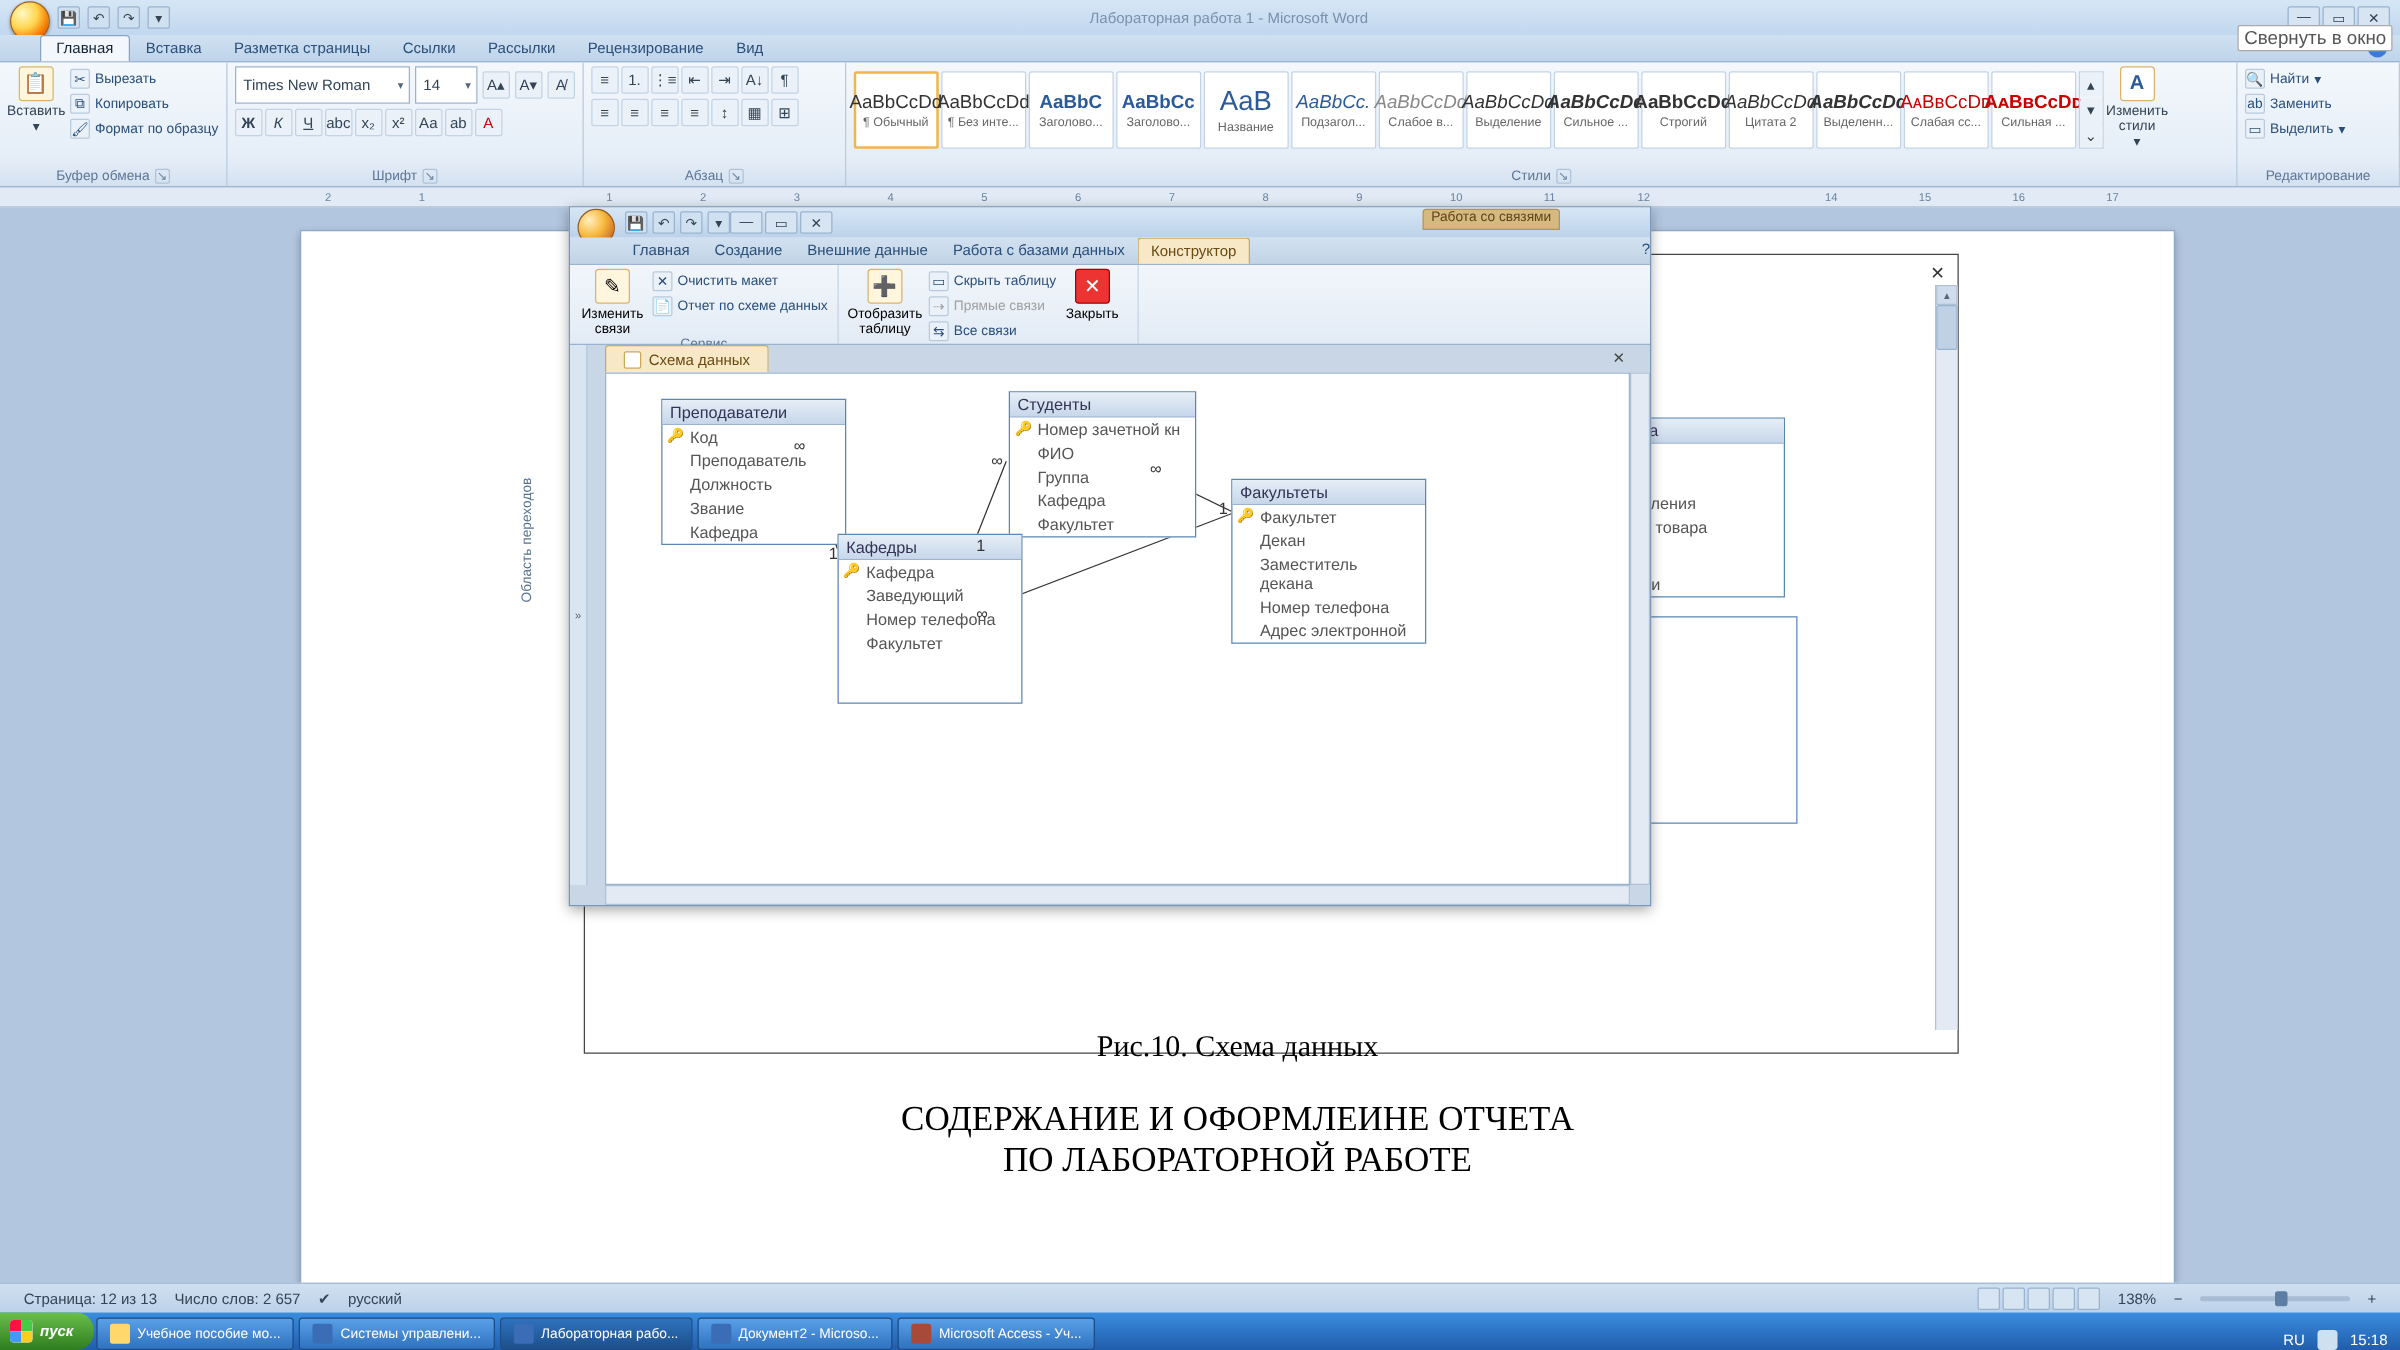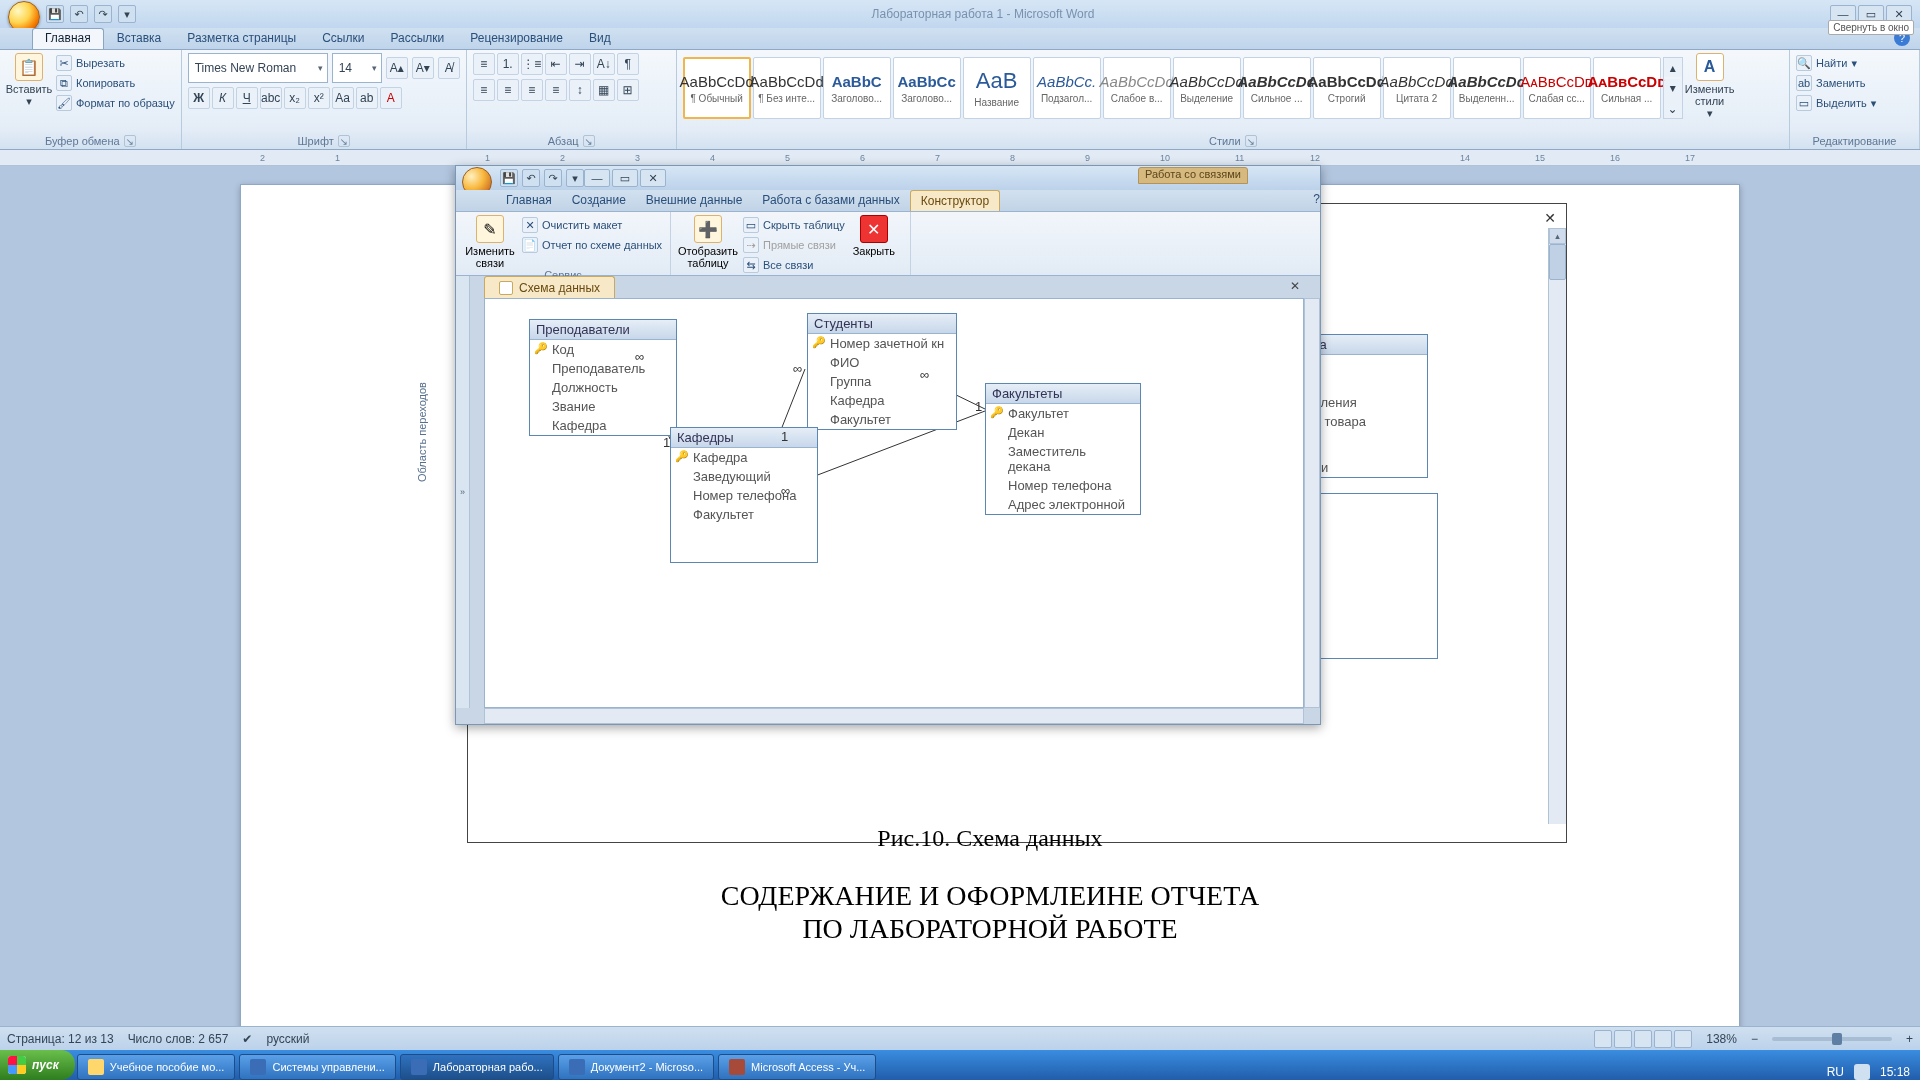--- a/index.html
+++ b/index.html
@@ -7,21 +7,21 @@
 
 
 .word-window { position:absolute; inset:0; background:#cfdced; display:flex; flex-direction:column; }
 .title-row { height:28px; background:linear-gradient(#d6e6f5,#c1d7ef); color:#4f6b8f; font-size:12px; display:flex; align-items:center; }
 .title-row .qat { display:flex; gap:6px; padding-left:8px; align-items:center; }
 .qat .orb { width:32px; height:32px; margin-top:6px; border-radius:50%; background:radial-gradient(circle at 30% 30%,#fff9c4,#ffd54f 40%,#f57c00 70%,#bf360c); border:1px solid #a06020; box-shadow:0 1px 3px rgba(0,0,0,.4);}
 .qat-btn { width:18px; height:18px; background:#cfe0f0; border:1px solid #9ab3cf; border-radius:2px; display:flex; align-items:center; justify-content:center; font-size:11px; color:#345; }
 .title-text { flex:1; text-align:center; font-size:12px; color:#7a91ae;}
 .win-controls { display:flex; gap:2px; margin-right:8px; }
 .win-btn { width:26px; height:18px; background:#d7e4f2; border:1px solid #9ab3cf; border-radius:2px; display:flex; align-items:center; justify-content:center; font-size:11px; color:#345; }
-.collapse-hint { position:absolute; right:6px; top:20px; font-size:10px; background:#fff; border:1px solid #aaa; padding:1px 4px; color:#555; border-radius:2px; }
+.collapse-hint { position:absolute; right:6px; top:20px; font-size:15px; background:#fff; border:1px solid #aaa; padding:1px 4px; color:#555; border-radius:2px; }
 
 
 .tabs-row { height:22px; display:flex; padding-left:32px; background:linear-gradient(#cfe0f0,#bfd4eb); border-bottom:1px solid #8da9c6; }
 .tab { padding:2px 12px 0; font-size:12px; color:#2a4f7a; cursor:pointer; border:1px solid transparent; border-bottom:none; border-radius:3px 3px 0 0; }
 .tab.active { background:#f3f7fc; border-color:#8aa5c2; color:#123; }
 .tabs-row .help-icon { margin-left:auto; margin-right:10px; width:16px; height:16px; border-radius:50%; background:#3a7bd5; color:#fff; font-size:11px; display:flex; align-items:center; justify-content:center; margin-top:2px; }
 
 
 .ribbon { height:100px; background:linear-gradient(#f4f8fc,#e4edf7 80%,#d3e1f0); border-bottom:1px solid #8da9c6; display:flex; font-size:12px; color:#345; }
 .group { border-right:1px solid #b8cadd; display:flex; flex-direction:column; padding:3px 6px 0; }
@@ -85,21 +85,21 @@
 .doc-tab { position:absolute; left:28px; top:0; height:22px; padding:2px 14px; background:#f7e9c8; border:1px solid #c9a95e; border-bottom:none; border-radius:3px 3px 0 0; font-size:12px; color:#6a4a10; display:flex; align-items:center; gap:6px;}
 .doc-tab .dtico { width:14px; height:14px; background:#fff; border:1px solid #c9a95e; display:inline-block; border-radius:2px; }
 .doc-tab-close { position:absolute; right:20px; top:3px; font-size:12px; color:#444; }
 .schema-canvas { position:absolute; left:28px; right:16px; top:22px; bottom:16px; background:#fff; border:1px solid #9ab3cf; overflow:hidden; }
 .sv { position:absolute; right:0; top:22px; bottom:16px; width:16px; background:#e3eaf3; border:1px solid #b0c2d6; }
 .sh { position:absolute; left:28px; right:16px; bottom:0; height:16px; background:#e3eaf3; border:1px solid #b0c2d6; }
 .access-status { height:20px; background:linear-gradient(#d2e1f0,#bcd2ea); border-top:1px solid #9ab3cf; font-size:11px; color:#345; display:flex; align-items:center; padding:0 8px; }
 .access-status .flex1 { flex:1; }
 
 
-.word-status { height:24px; background:linear-gradient(#cfe0f0,#bcd2ea); border-top:1px solid #9ab3cf; display:flex; align-items:center; font-size:12px; color:#345; padding:0 7px; gap:14px;}
+.word-status { height:24px; background:linear-gradient(#cfe0f0,#bcd2ea); border-top:1px solid #9ab3cf; display:flex; align-items:center; font-size:12px; color:#345; padding:0 19px; gap:14px;}
 .word-status .flex1 { flex:1;}
 .zoom-slider { width:120px; height:4px; background:#a8bdd4; position:relative; border-radius:2px; }
 .zoom-slider .zthumb { position:absolute; left:50%; top:-4px; width:10px; height:12px; background:#5e7fa3; border-radius:2px; }
 .view-btns { display:flex; gap:2px; }
 .view-btns .vb { width:18px; height:18px; background:#d7e4f2; border:1px solid #9ab3cf; border-radius:2px; }
 
 
 .taskbar { height:30px; background:linear-gradient(#3a8de0,#215dab); display:flex; align-items:flex-end; font-size:12px; color:#fff; }
 .start-btn { height:30px; padding:0 16px 0 8px; background:linear-gradient(#6abf4b,#2e7d1f); border-radius:0 14px 14px 0; display:flex; align-items:center; gap:6px; font-weight:bold; font-style:italic; }
 .start-btn .flag { width:18px; height:18px; background:#fff; border-radius:3px; display:grid; grid-template:1fr 1fr/1fr 1fr; overflow:hidden; }

